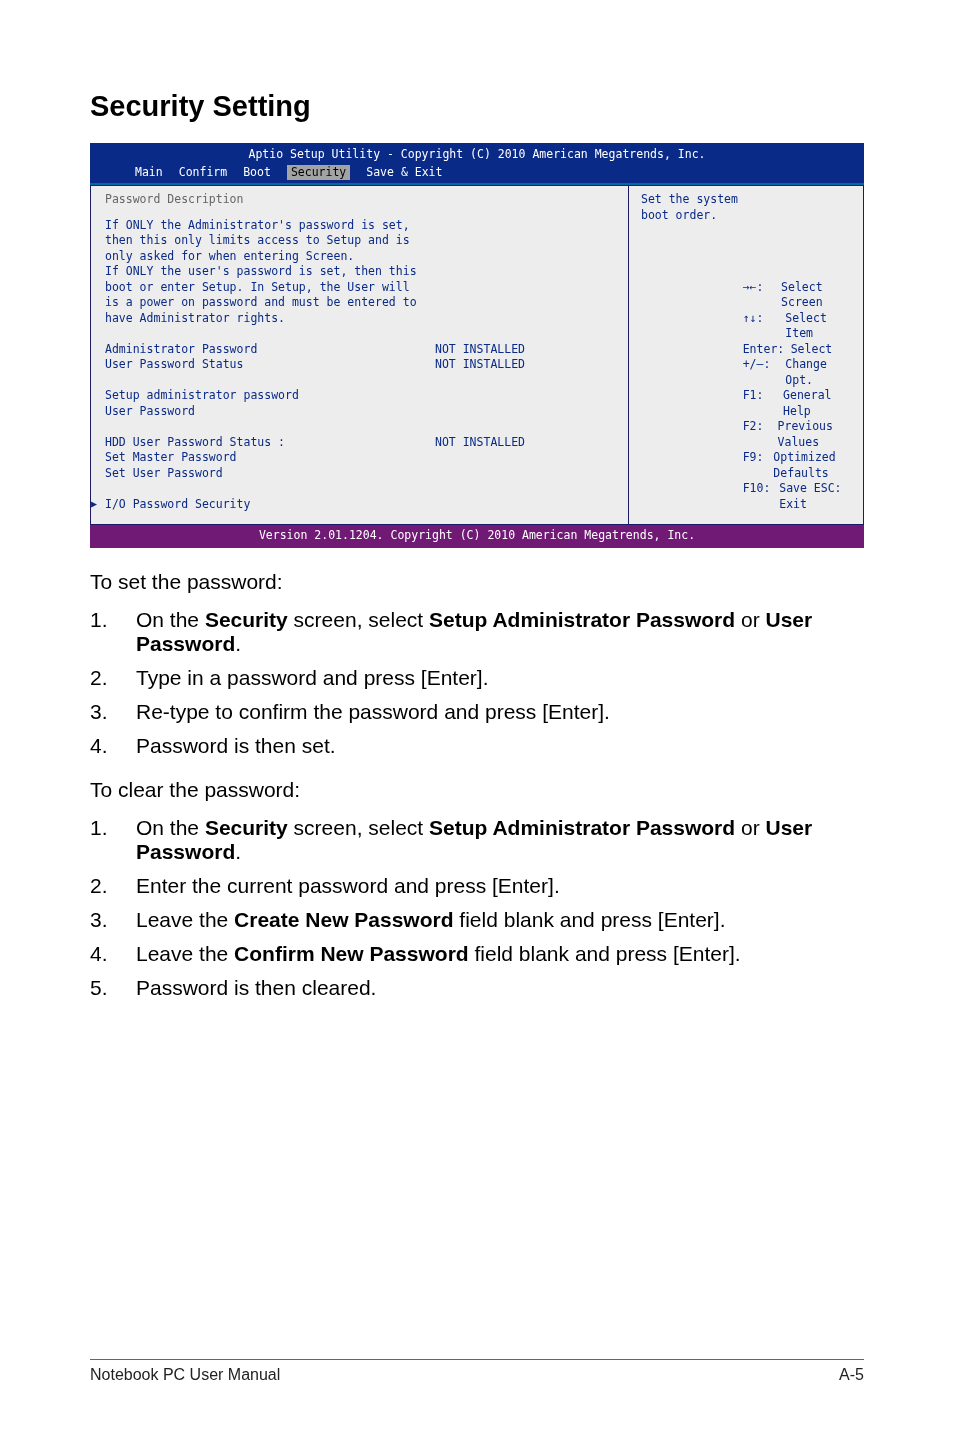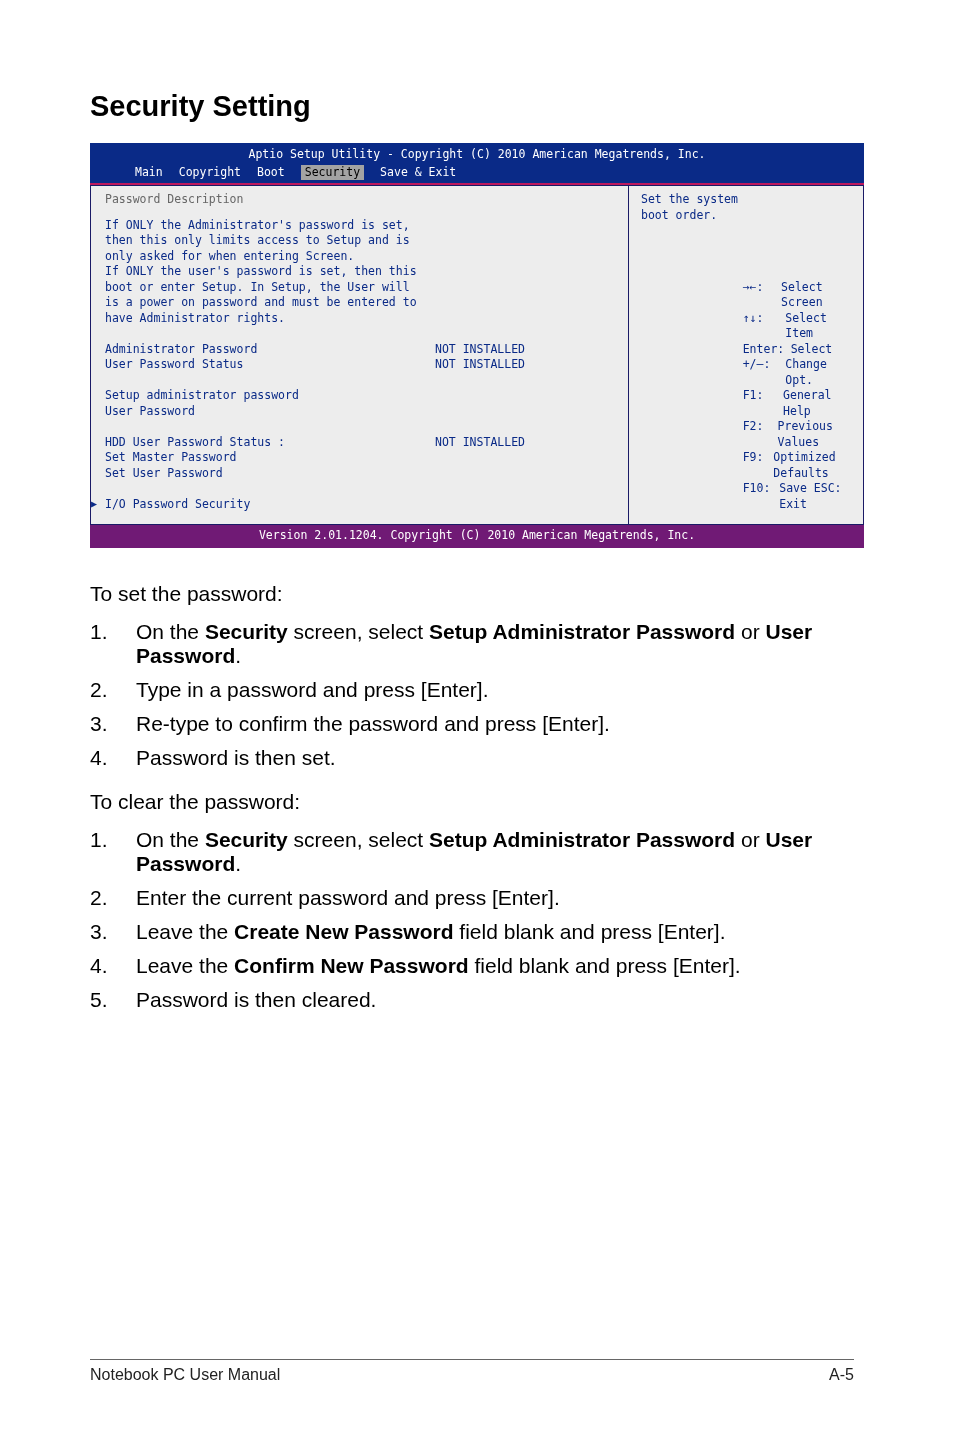--- a/index.html
+++ b/index.html
@@ -42,21 +42,21 @@
     }
     .bios-tab { color: #fff; }
     .bios-tab.selected {
       background: #a3a3a3;
       color: #000;
       padding: 0 4px;
     }
     .bios-body {
       display: flex;
       background: #0a2a87;
-      border-top: 2px solid #be185d;
+      border-top: 2px solid #0369a1;
     }
     .bios-left {
       flex: 1;
       background: #ededed;
       border: 1px solid #1a1a66;
       color: #0a2a87;
       padding: 6px 14px 12px 14px;
     }
     .bios-right {
       width: 235px;
@@ -88,21 +88,21 @@
     .bios-help-key { width: 48px; }
     .bios-footer {
       background: #701a75;
       color: #fff;
       text-align: center;
       padding: 3px 0 4px 0;
     }
     .body-text {
       font-size: 21px;
       color: #000;
-      margin-top: 34px;
+      margin-top: 22px;
     }
     .body-p { margin: 14px 0; }
     ol.steps {
       list-style: none;
       counter-reset: step;
       margin: 8px 0 20px 0;
     }
     ol.steps > li {
       counter-increment: step;
       display: flex;
@@ -114,40 +114,40 @@
       content: counter(step) ".";
       width: 46px;
       flex-shrink: 0;
     }
     ol.steps > li .step-body { flex: 1; }
     strong { font-weight: 700; }
     .footer-line {
       position: absolute;
       bottom: 54px;
       left: 90px;
-      right: 100px;
+      right: 90px;
       border-top: 1px solid #666;
       display: flex;
       justify-content: space-between;
       font-size: 16px;
       color: #222;
       padding-top: 6px;
     }
   </style>
 </head>
 <body>
 
 <h2 class="heading">Security Setting</h2>
 
 <div class="bios-box">
   <div class="bios-header-bar">
     <div class="bios-header-title">Aptio Setup Utility - Copyright (C) 2010 American Megatrends, Inc.</div>
     <div class="bios-tabs">
       <span class="bios-tab">Main</span>
-      <span class="bios-tab">Copyright</span>
+      <span class="bios-tab">Confirm</span>
       <span class="bios-tab">Boot</span>
       <span class="bios-tab selected">Security</span>
       <span class="bios-tab">Save &amp; Exit</span>
     </div>
   </div>
 
   <div class="bios-body">
     <div class="bios-left">
       <div class="bios-section-title">Password Description</div>
       <div class="bios-body-text">

